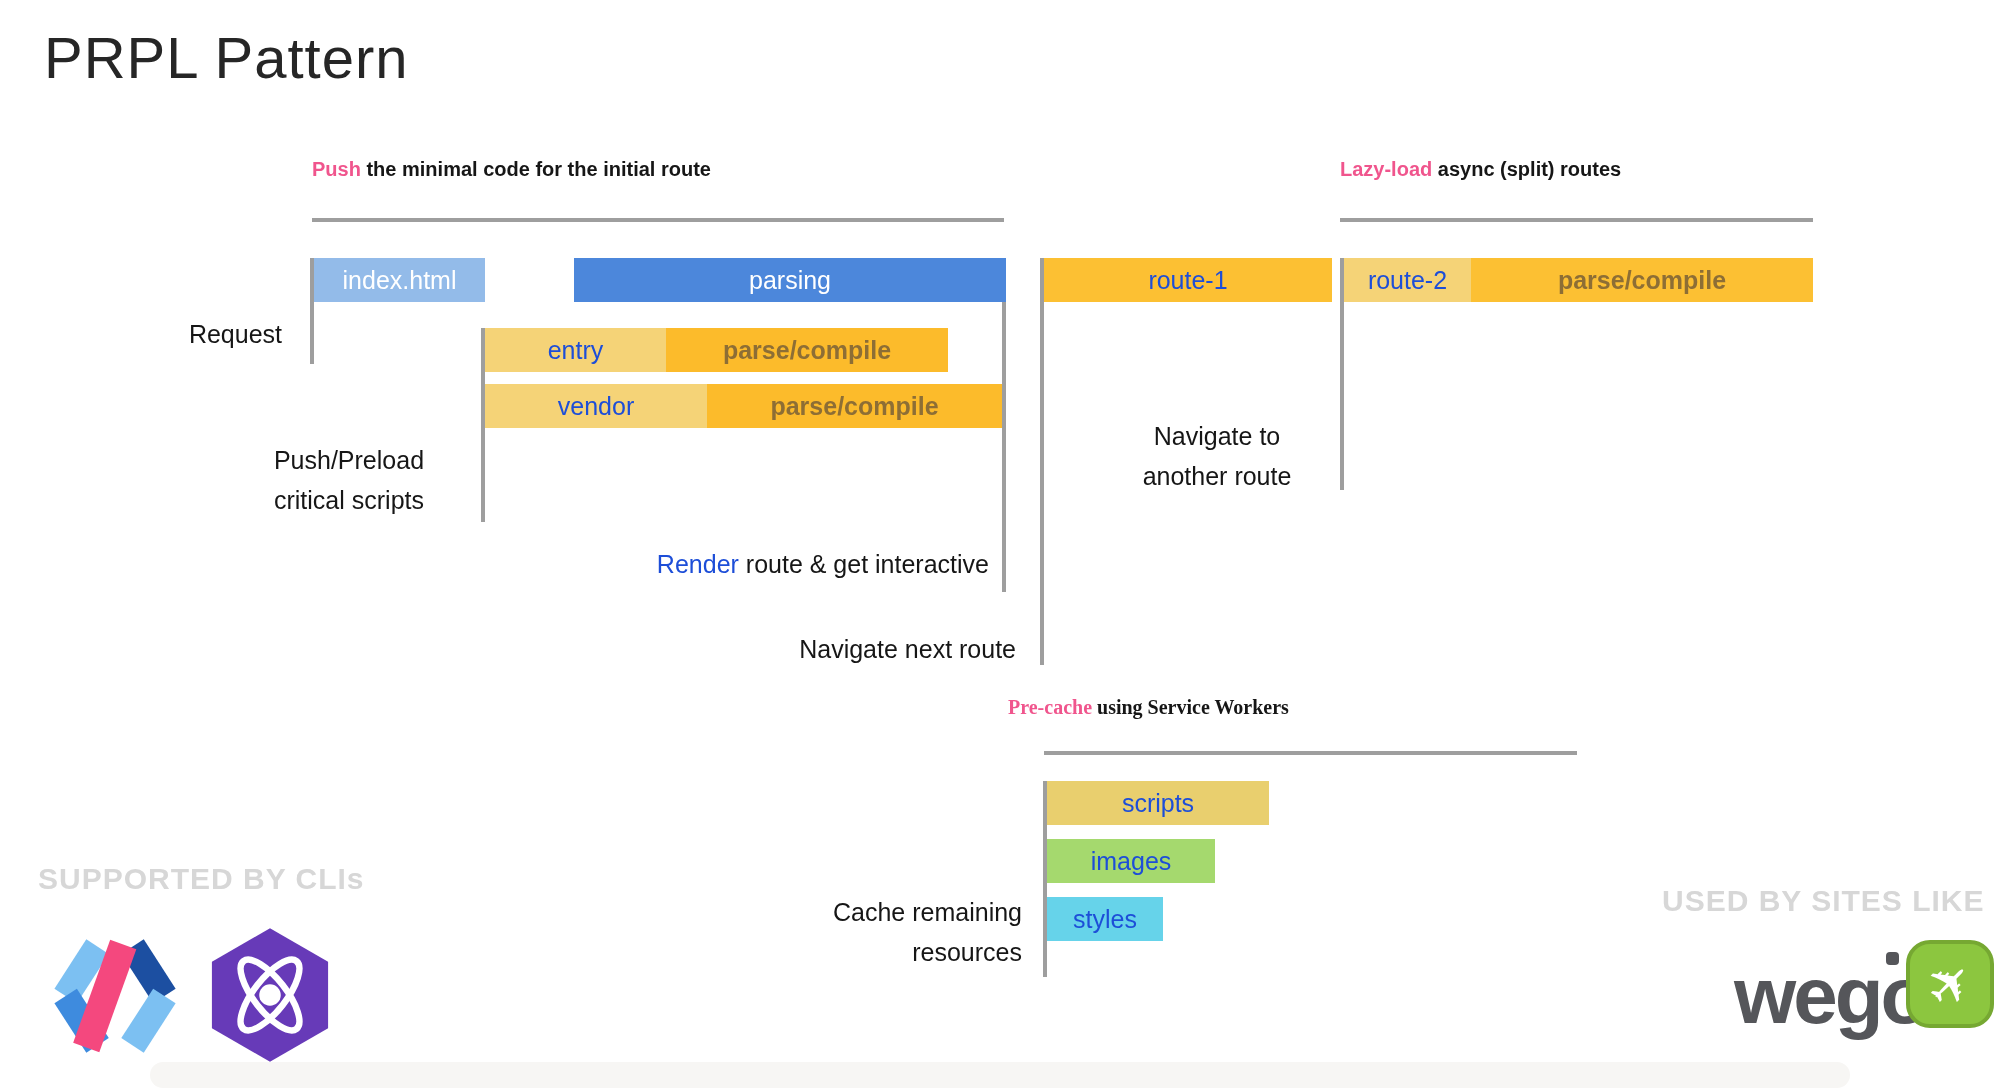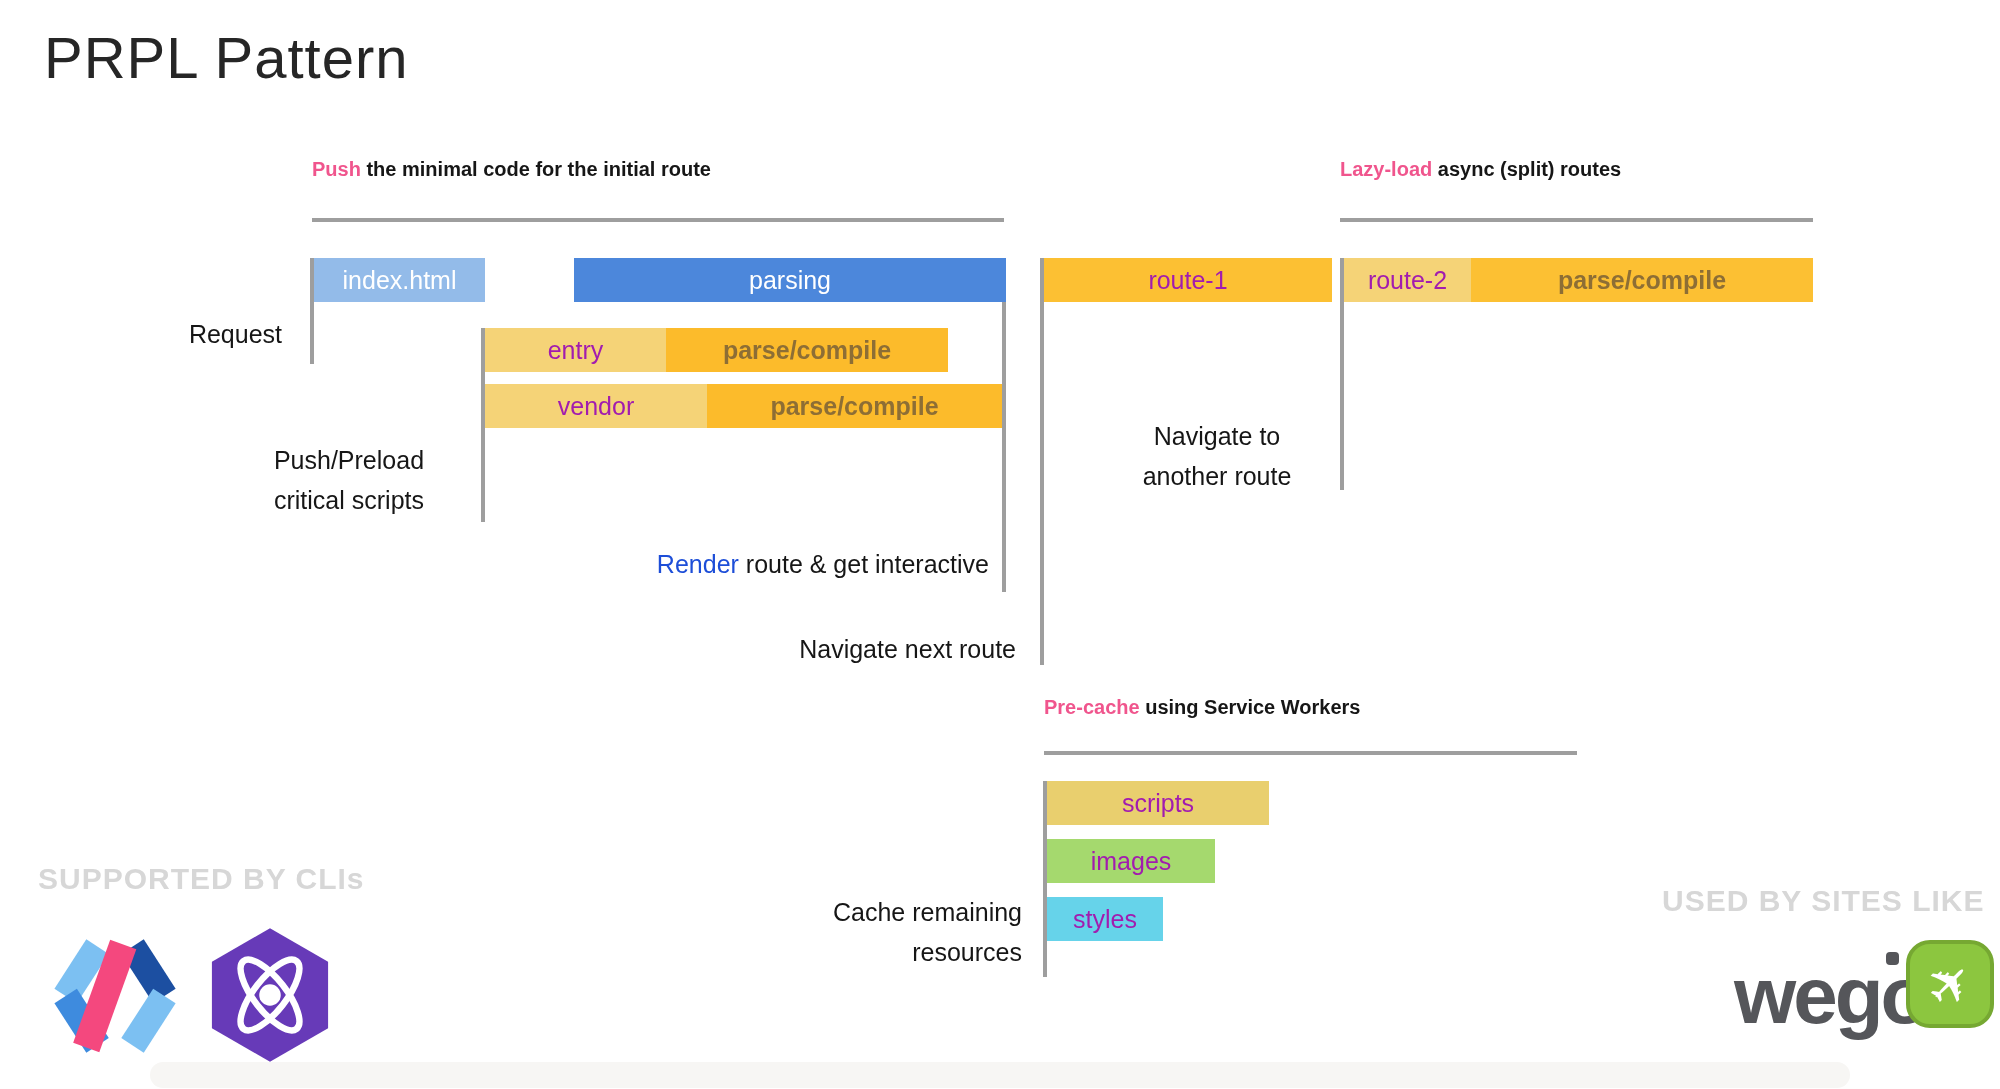--- a/index.html
+++ b/index.html
@@ -4,21 +4,21 @@
 <style>
   html,body{margin:0;padding:0;background:#ffffff;}
   .canvas{position:relative;width:2000px;height:1089px;background:#ffffff;overflow:hidden;
           font-family:"Liberation Sans",sans-serif;color:#1c1c1c;}
   .title{position:absolute;left:44px;top:24px;font-size:58px;font-weight:300;color:#262626;letter-spacing:1px;}
   .h{position:absolute;font-size:20px;font-weight:bold;white-space:nowrap;color:#161616;}
   .h .hl{color:#F0558D;}
   .rule{position:absolute;height:4px;background:#9E9E9E;}
   .vline{position:absolute;width:4px;background:#9E9E9E;}
   .bar{position:absolute;height:44px;display:flex;align-items:center;justify-content:center;
-       font-size:25px;color:#a21caf;white-space:nowrap;}
+       font-size:25px;color:#1d4ed8;white-space:nowrap;}
   .bar.white{color:#ffffff;}
   .bar.brown{color:#8D6E35;font-weight:bold;}
   .c-lblue{background:#93BBE9;}
   .c-blue{background:#4C87DB;}
   .c-lamber{background:#F5D377;}
   .c-amber{background:#FCBB2B;}
   .c-ramber{background:#FCC033;}
   .c-khaki{background:#E9CF6E;}
   .c-green{background:#A5D96E;}
   .c-cyan{background:#66D3EA;}
@@ -46,21 +46,21 @@
   <div class="h" style="left:312px;top:158px;">
     <span class="hl">Push</span><span> the minimal code for the initial route</span>
   </div>
   <div class="rule" style="left:312px;top:218px;width:692px;"></div>
 
   <div class="h" style="left:1340px;top:158px;">
     <span class="hl">Lazy-load</span><span> async (split) routes</span>
   </div>
   <div class="rule" style="left:1340px;top:218px;width:473px;"></div>
 
-  <div class="h" style="left:1044px;top:696px;">
+  <div class="h" style="left:1008px;top:696px;font-family:Liberation Serif, serif;">
     <span class="hl">Pre-cache</span><span> using Service Workers</span>
   </div>
   <div class="rule" style="left:1044px;top:751px;width:533px;"></div>
 
   <div class="vline" style="left:310px;top:258px;height:106px;"></div>
   <div class="vline" style="left:481px;top:328px;height:194px;"></div>
   <div class="vline" style="left:1002px;top:258px;height:334px;"></div>
   <div class="vline" style="left:1040px;top:258px;height:407px;"></div>
   <div class="vline" style="left:1340px;top:258px;height:232px;"></div>
   <div class="vline" style="left:1043px;top:781px;height:196px;"></div>

